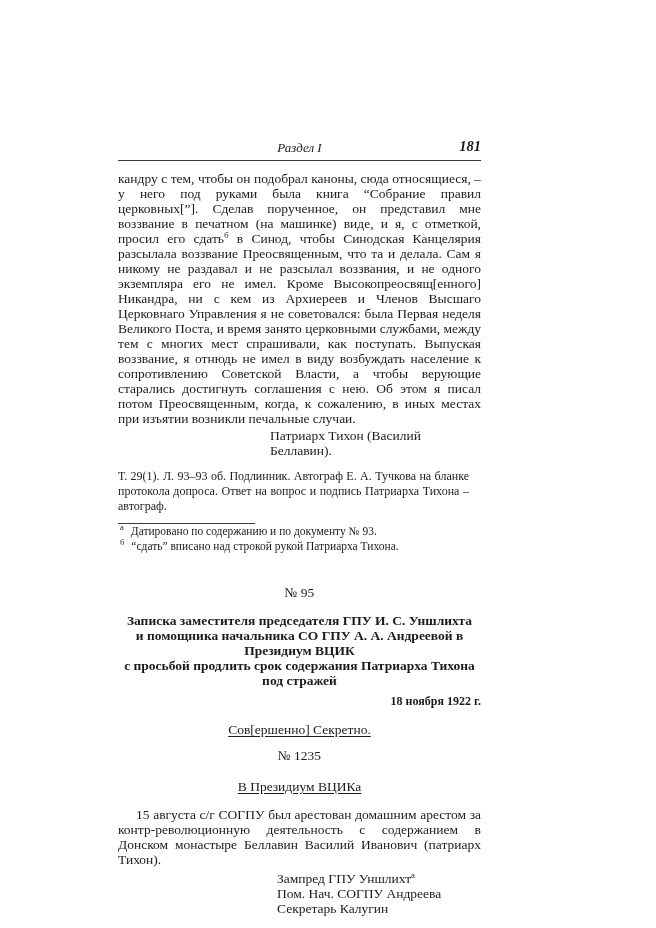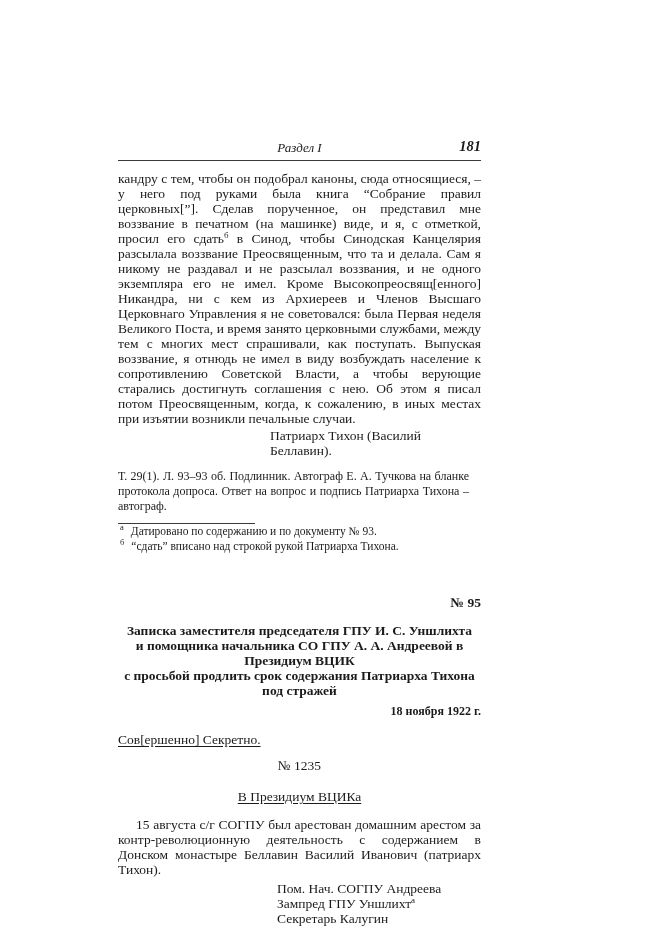--- a/index.html
+++ b/index.html
@@ -56,37 +56,37 @@
     border-top:1px solid #3a3a3a;
   }
   .footnote{
     margin:0;
     font-size:11.5px;line-height:15px;
   }
   .footnote:first-of-type{margin-top:4px;}
   .footnote sup.note-ref{margin:0 7px 0 2px;font-size:8.5px;}
   
   .docnum{
-    margin:41px 0 0 0;
-    text-align:right;font-weight:bold;
+    margin:31px 0 0 0;
+    text-align:center;font-weight:normal;
     font-size:13.5px;line-height:15px;
   }
   .doc-title{
     margin:13px 0 0 0;
     text-align:center;font-weight:bold;
     font-size:13.5px;line-height:15px;
   }
   .doc-date{
     margin:6px 0 0 0;
     text-align:right;font-weight:bold;
     font-size:12px;line-height:14px;
   }
   .classification{
     margin:14px 0 0 0;
-    text-align:left;
+    text-align:center;
     font-size:13.5px;line-height:15px;
   }
   .classification span,.addressee span{text-decoration:underline;text-underline-offset:2px;}
   .outgoing-number{
     margin:11px 0 16px 0;
     text-align:center;
     font-size:13.5px;line-height:15px;
   }
   .addressee{
     margin:0;
@@ -143,19 +143,19 @@
 
     <p class="classification"><span>Сов[ершенно] Секретно.</span></p>
 
     <p class="outgoing-number">№ 1235</p>
 
     <p class="addressee"><span>В Президиум ВЦИКа</span></p>
 
     <p class="par-indent">15 августа с/г СОГПУ был арестован домашним арестом за контр-революционную деятельность с содержанием в Донском монастыре Беллавин Василий Иванович (патриарх Тихон).</p>
 
     <div class="signatures">
+      <p><span>Зампред ГПУ Уншлихт</span><sup class="note-ref">а</sup></p>
       <p>Пом. Нач. СОГПУ Андреева</p>
-      <p><span>Зампред ГПУ Уншлихт</span><sup class="note-ref">а</sup></p>
       <p>Секретарь Калугин</p>
     </div>
   </section>
 
 </div>
 
 </body></html>

